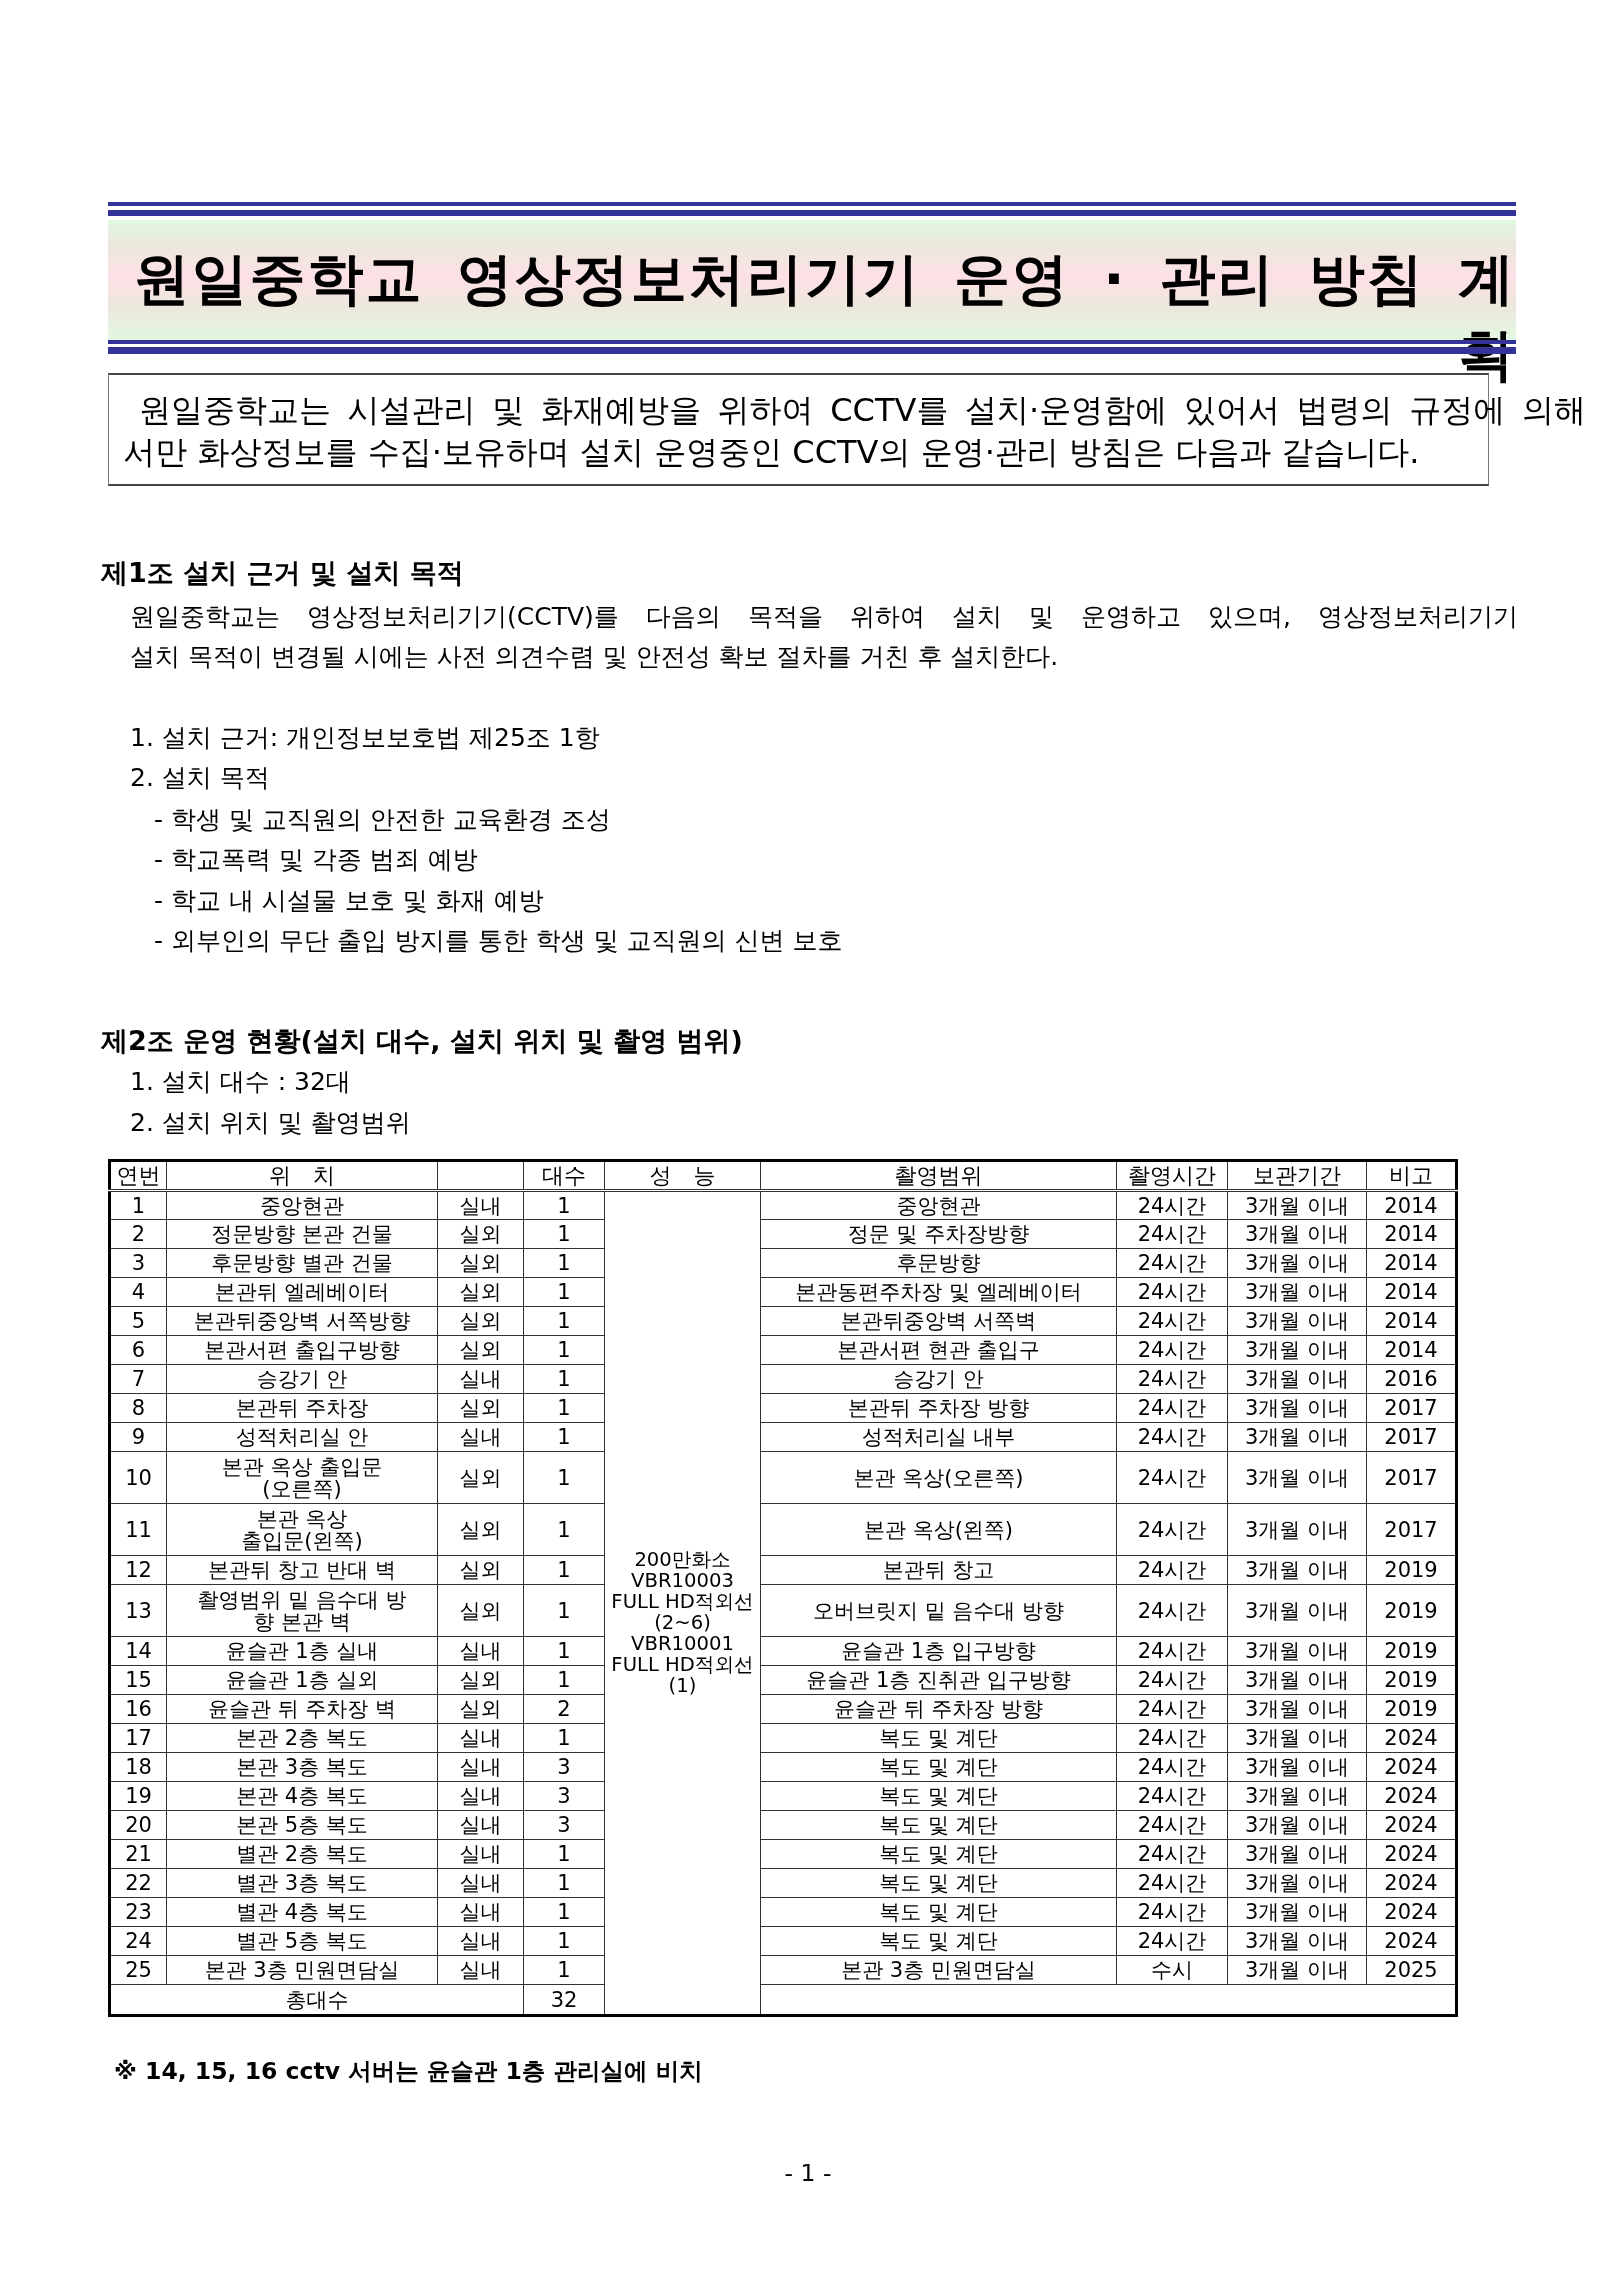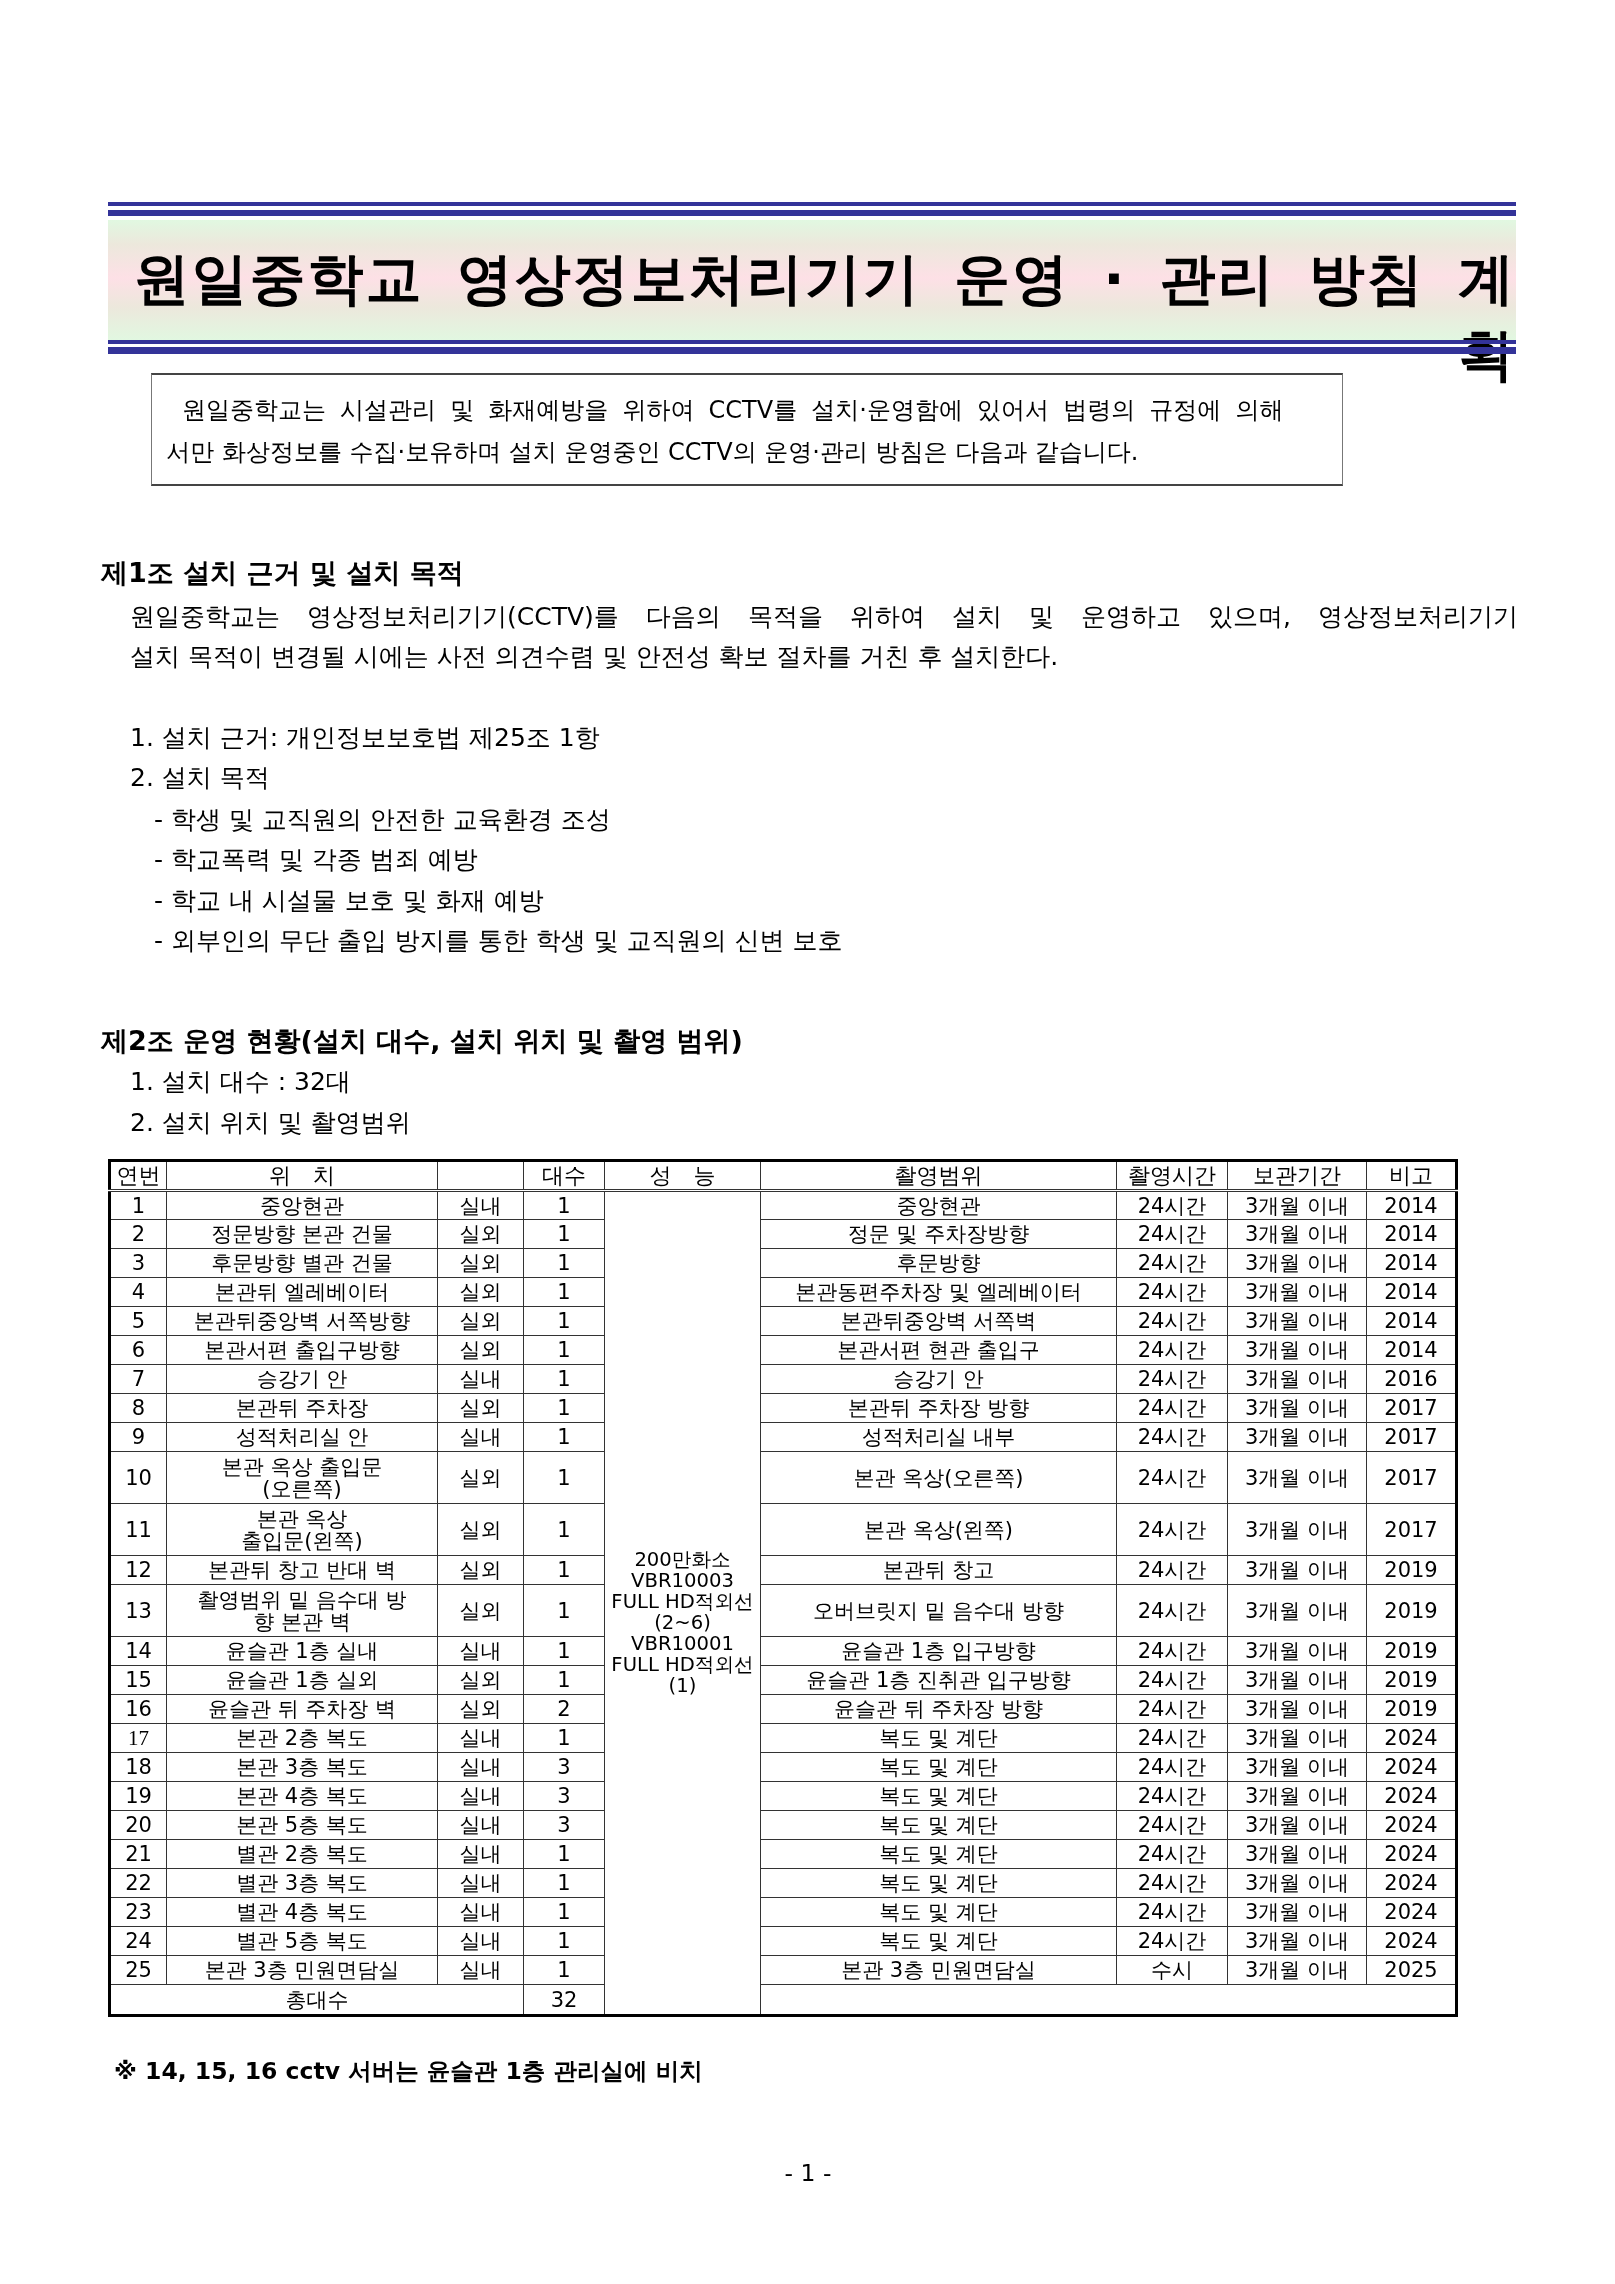--- a/index.html
+++ b/index.html
@@ -18,24 +18,24 @@
     background: linear-gradient(to bottom, #e1f8e1 0%, #ece8dc 20%, #fde0e6 48%, #ece8dc 72%, #e1f8e1 100%);
   }
   .tb-title {
     position: absolute; left: 0; right: 0; top: 40px; text-align: right;
     font-family: "DejaVu Sans", sans-serif; font-weight: bold; font-size: 56px;
     letter-spacing: 2px; word-spacing: 11.7px; color: #000;
   }
 
   
   .intro-box {
-    position: absolute; left: 108px; top: 373px; width: 1192px; height: 113px;
+    position: absolute; left: 108px; top: 373px; width: 1381px; height: 113px;
     border-top: 2px solid #444; border-bottom: 2px solid #444; border-right: 1.3px solid #777; border-left: 1.3px solid #777;
     box-sizing: border-box; padding: 14.3px 11.7px 0 14.3px;
-    font-size: 24px; line-height: 42px; text-align: justify; margin-left: 43px;
+    font-size: 32px; line-height: 42px; text-align: justify;
   }
   .intro-line { white-space: nowrap; }
   .intro-line.first { padding-left: 15.6px; word-spacing: 6.5px; }
 
   
   .section-heading { position: absolute; left: 101px; font-weight: bold; font-size: 27px; }
   .para { position: absolute; left: 130px; width: 1388px; font-size: 25px; line-height: 40px; }
   .para .pl { white-space: nowrap; text-align: justify; text-align-last: justify; }
   .para .pl.last { text-align-last: left; }
   .list-line { position: absolute; font-size: 25px; white-space: nowrap; }
@@ -286,21 +286,21 @@
           <td style="white-space: pre-line;">16</td>
           <td style="white-space: pre-line;">윤슬관 뒤 주차장 벽</td>
           <td style="white-space: pre-line;">실외</td>
           <td style="white-space: pre-line;">2</td>
           <td>윤슬관 뒤 주차장 방향</td>
           <td>24시간</td>
           <td>3개월 이내</td>
           <td>2019</td>
         </tr>
         <tr>
-          <td style="white-space: pre-line; font-family: Liberation Serif, serif;">17</td>
+          <td style="white-space: pre-line;">17</td>
           <td style="white-space: pre-line;">본관 2층 복도</td>
           <td style="white-space: pre-line;">실내</td>
           <td style="white-space: pre-line;">1</td>
           <td>복도 및 계단</td>
           <td>24시간</td>
           <td>3개월 이내</td>
           <td>2024</td>
         </tr>
         <tr>
           <td style="white-space: pre-line;">18</td>

